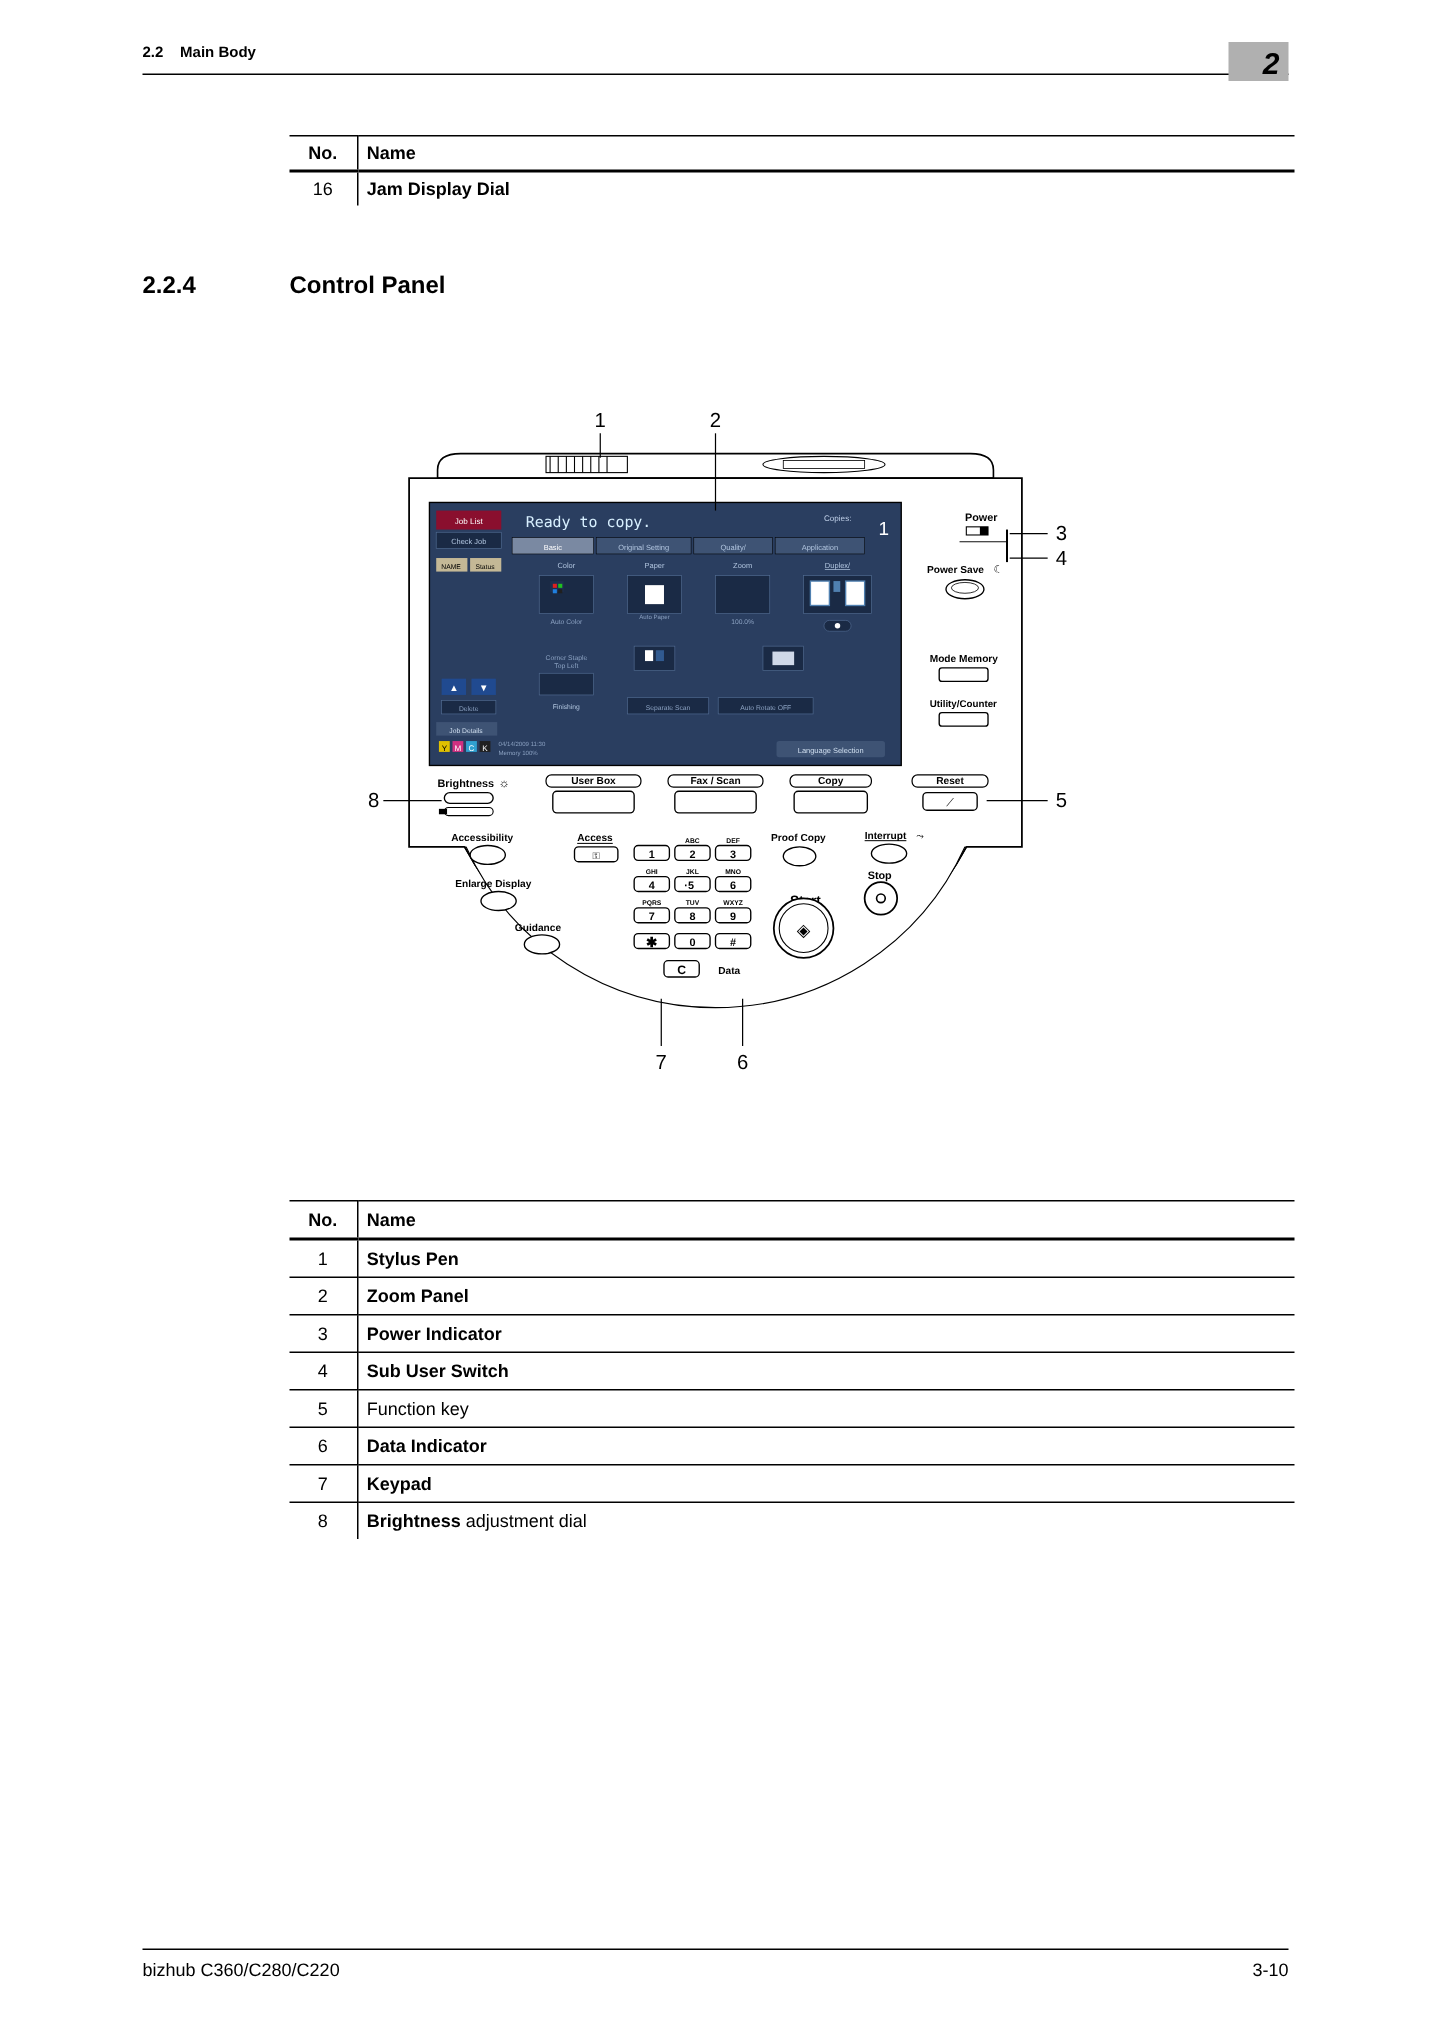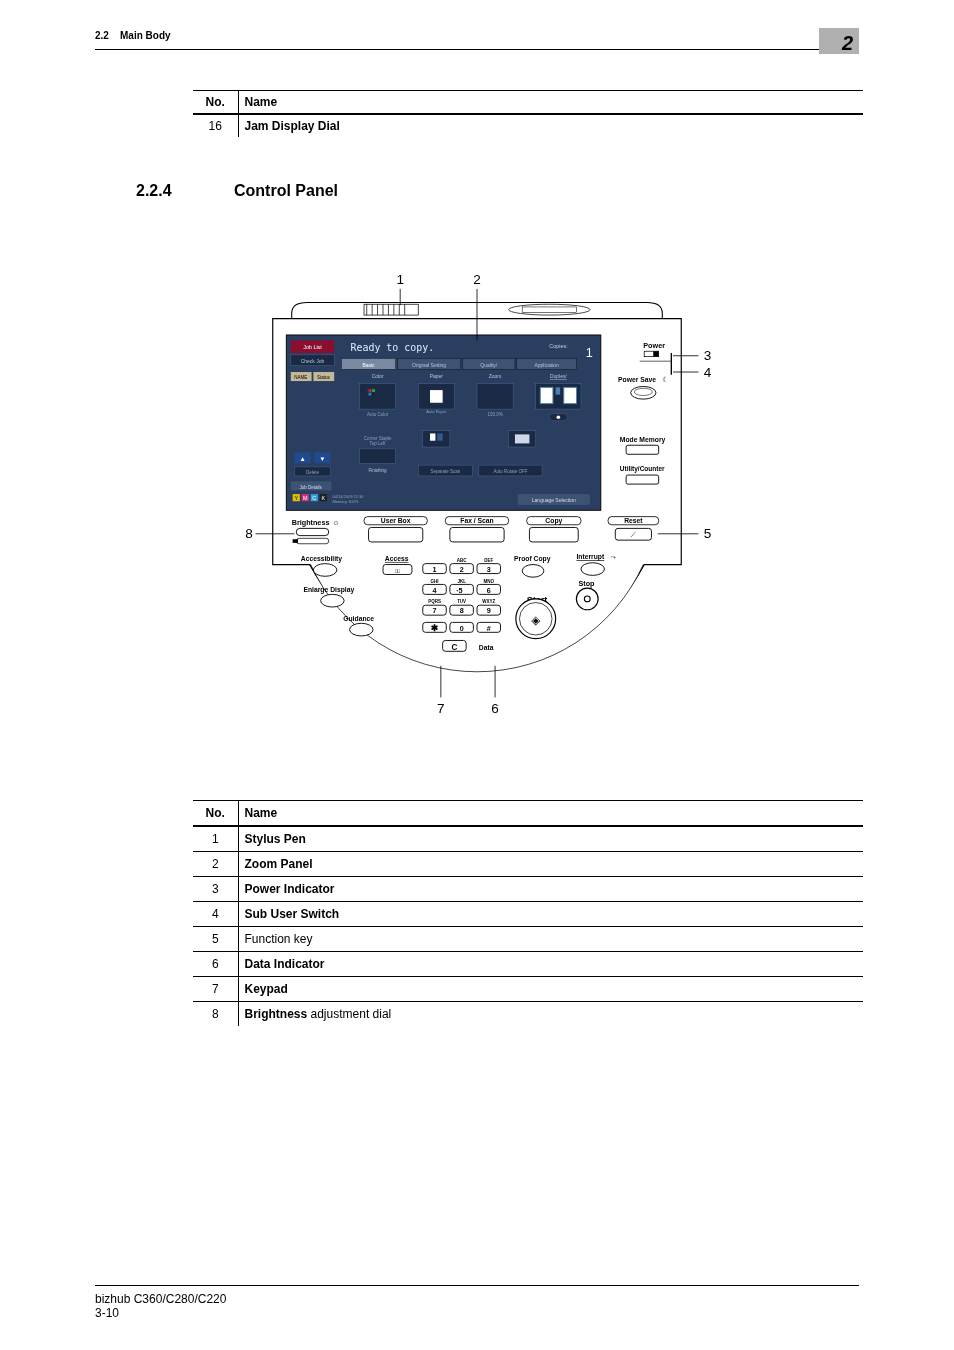--- a/index.html
+++ b/index.html
@@ -77,21 +77,20 @@
   
   .section-title {
     margin-top: 45px;
     font-weight: bold;
     font-size: 16px;
     color: #000;
   }
   .section-num {
     display: inline-block;
     width: 98px;
-    margin-left: 41px;
   }
   
   .diagram {
     margin: 50px auto 0 auto;
     display: block;
     width: 470px;
   }
   .diagram svg {
     display: block;
     margin: 0 auto;
@@ -126,21 +125,20 @@
   .footer {
     position: absolute;
     bottom: 30px;
     left: 95px;
     right: 95px;
     border-top: 1px solid #000;
     padding-top: 6px;
     font-size: 12px;
     display: flex;
     justify-content: space-between;
-    flex-direction: column;
   }
   b { font-weight: bold; }
 </style>
 </head>
 <body>
 
 <div class="page">
 
   <div class="header-row">
     <div class="header-left">

